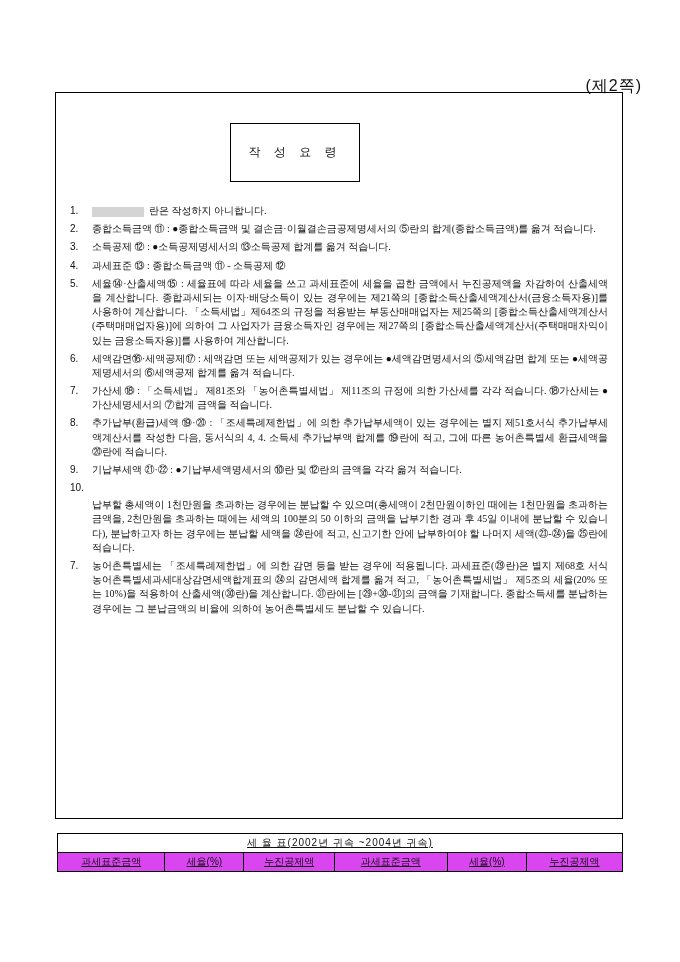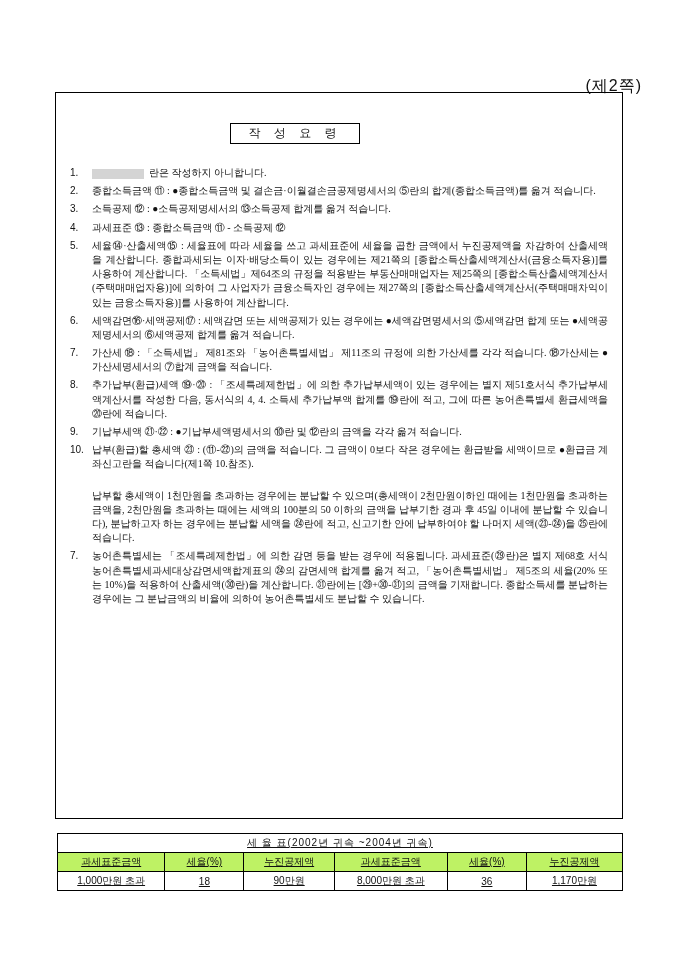--- a/index.html
+++ b/index.html
@@ -22,21 +22,21 @@
     left:55px;top:92px;
     width:568px;height:727px;
     border:1.5px solid #000;
     box-sizing:border-box;
     padding:30px 14px 8px 14px;
   }
   .title-box{
     width:120px;
     border:1.5px solid #000;
     margin:0 0 22px 160px;
-    padding:1px 4px;
+    padding:20px 4px;
     text-align:center;
     font-size:12px;
     letter-spacing:5px;
     white-space:nowrap;
   }
   .items{font-size:10px;line-height:1.42;}
   .item{
     display:flex;
     margin-bottom:4px;
     text-align:justify;
@@ -66,21 +66,21 @@
     border:1px solid #000;
     padding:2px 4px;
     text-align:center;
     font-weight:normal;
     height:13px;
   }
   td.tbl-title{
     text-align:center;
     letter-spacing:1px;
   }
-  tr.hdr th{background:#bef264;}
+  tr.hdr th{background:#d946ef;}
   col.c1{width:19%;} col.c2{width:14%;} col.c3{width:16%;}
   col.c4{width:20%;} col.c5{width:14%;} col.c6{width:17%;}
 </style>
 </head>
 <body>
 
 <div class="page">
 
   <div class="page-label">(제2쪽)</div>
 
@@ -131,21 +131,20 @@
       </div>
 
       <div class="item">
         <span class="num">9.</span>
         <span class="txt">기납부세액 ㉑·㉒ : ●기납부세액명세서의 ⑩란 및 ⑫란의 금액을 각각 옮겨 적습니다.</span>
       </div>
 
       <div class="item">
         <span class="num">10.</span>
         <span class="txt">
-          <span>납부(환급)할 총세액 ㉓ : (⑪-㉒)의 금액을 적습니다. 그 금액이 0보다 작은 경우에는 환급받을 세액이므로 ●환급금 계좌신고란을 적습니다(제1쪽 10.참조).</span>
           <div class="cont">납부할 총세액이 1천만원을 초과하는 경우에는 분납할 수 있으며(총세액이 2천만원이하인 때에는 1천만원을 초과하는 금액을, 2천만원을 초과하는 때에는 세액의 100분의 50 이하의 금액을 납부기한 경과 후 45일 이내에 분납할 수 있습니다), 분납하고자 하는 경우에는 분납할 세액을 ㉔란에 적고, 신고기한 안에 납부하여야 할 나머지 세액(㉓-㉔)을 ㉕란에 적습니다.</div>
         </span>
       </div>
 
 
       <div class="item">
         <span class="num">7.</span>
         <span class="txt">농어촌특별세는 「조세특례제한법」에 의한 감면 등을 받는 경우에 적용됩니다. 과세표준(㉙란)은 별지 제68호 서식 농어촌특별세과세대상감면세액합계표의 ㉔의 감면세액 합계를 옮겨 적고, 「농어촌특별세법」 제5조의 세율(20% 또는 10%)을 적용하여 산출세액(㉚란)을 계산합니다. ㉛란에는 [㉙+㉚-㉛]의 금액을 기재합니다. 종합소득세를 분납하는 경우에는 그 분납금액의 비율에 의하여 농어촌특별세도 분납할 수 있습니다.</span>
       </div>
 
@@ -166,24 +165,16 @@
         <td class="tbl-title" colspan="6">세  율  표(2002년 귀속 ~2004년 귀속)</td>
       </tr>
       <tr class="hdr">
         <th>과세표준금액</th>
         <th>세율(%)</th>
         <th>누진공제액</th>
         <th>과세표준금액</th>
         <th>세율(%)</th>
         <th>누진공제액</th>
       </tr>
-      <tr>
-        <td>1,000만원 초과</td>
-        <td>18</td>
-        <td>90만원</td>
-        <td>8,000만원 초과</td>
-        <td>36</td>
-        <td>1,170만원</td>
-      </tr>
     </tbody>
   </table>
 
 </div>
 
 </body></html>

